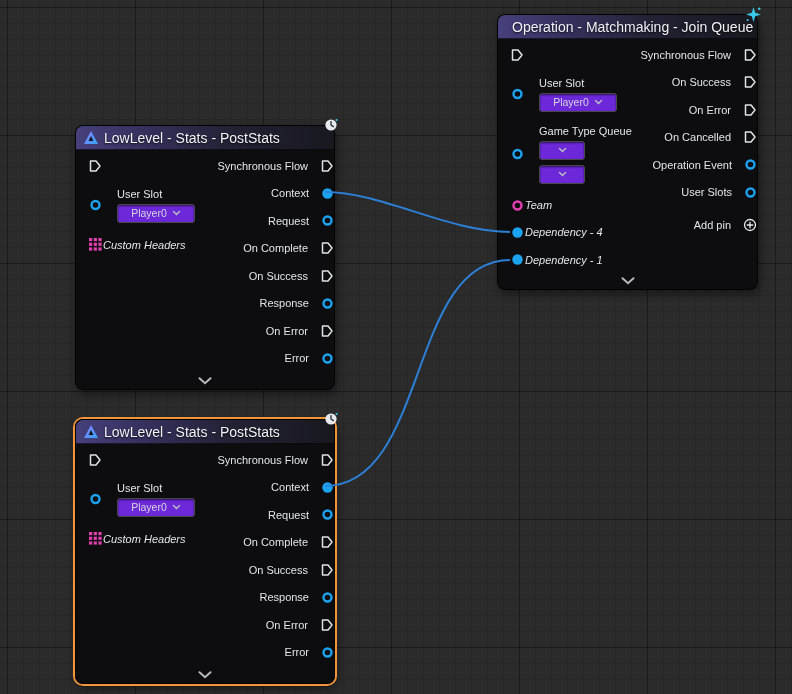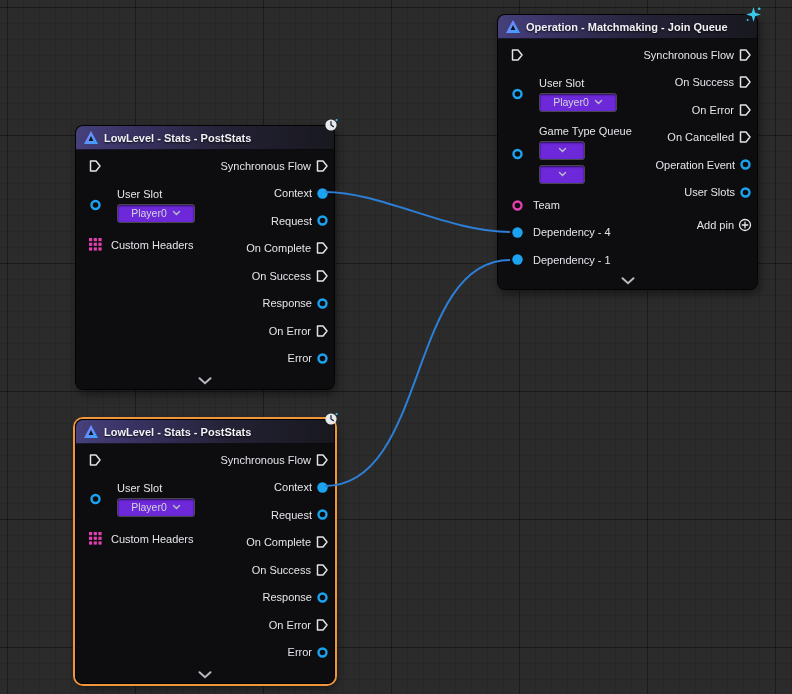--- a/index.html
+++ b/index.html
@@ -29,31 +29,31 @@
     box-shadow:0 0 0 2px #f0953a, 2px 4px 9px rgba(0,0,0,0.45);
   }
 
   .node-header{
     height:24px;display:flex;align-items:center;gap:6px;padding:0 8px;
     border-radius:7px 7px 0 0;
     background:linear-gradient(90deg,#46407c 0%,#37315f 25%,#232134 60%,#18181f 100%);
     border-bottom:1px solid rgba(0,0,0,0.6);
   }
   .node-title{
-    font-size:11px;font-weight:bold;color:#f1f1f6;white-space:nowrap;
+    font-size:14px;font-weight:normal;color:#f1f1f6;white-space:nowrap;
     text-shadow:0 1px 2px rgba(0,0,0,0.85);
   }
   .node-body{position:relative;height:calc(100% - 24px);}
 
   .col-left{position:absolute;left:6px;top:2px;display:flex;flex-direction:column;align-items:flex-start;}
   .col-right{position:absolute;right:0;top:2px;display:flex;flex-direction:column;align-items:flex-end;}
 
   .row{display:flex;align-items:center;height:27.5px;}
-  .row.in{padding-left:7px;gap:9px;}
-  .row.out{padding-right:5px;gap:4px;}
+  .row.in{padding-left:7px;gap:1px;font-style:italic;}
+  .row.out{gap:12px;}
   .lbl{font-size:11px;color:#e3e5e9;white-space:nowrap;}
 
   .field-block{position:relative;margin-left:35px;}
   .field-label{font-size:11px;color:#e3e5e9;height:14px;line-height:14px;margin-bottom:3px;white-space:nowrap;}
   .side-pin{position:absolute;left:-28px;top:50%;transform:translateY(-50%);}
 
   .dropdown{
     height:19px;min-width:78px;
     background:#6d28d9;border:1px solid #47474d;border-radius:3px;
     display:flex;align-items:center;justify-content:center;gap:5px;padding:0 6px;

